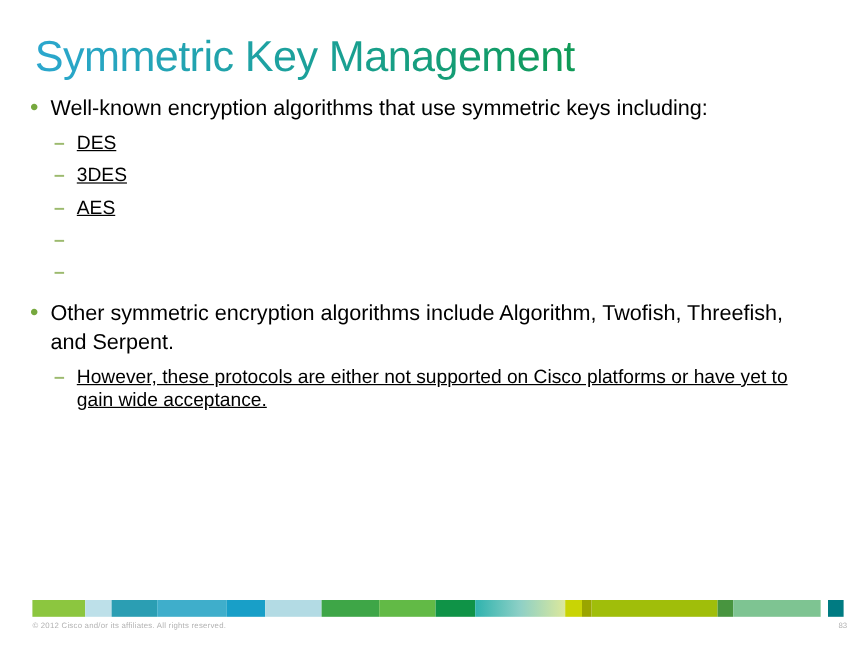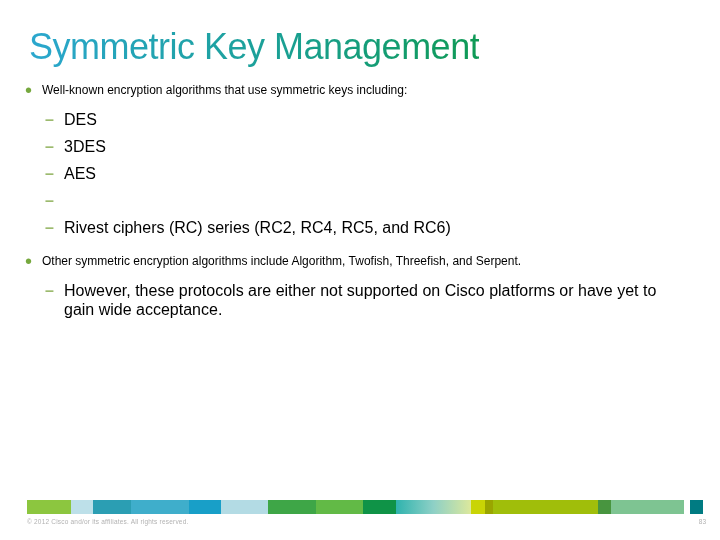--- a/index.html
+++ b/index.html
@@ -21,31 +21,31 @@
   }
 
   
   .content{position:absolute;left:25px;top:78px;width:660px;color:#000;}
   .bullet{display:flex;align-items:flex-start;}
   .bullet + .sublist{margin-top:8px;}
   .dot{
     flex:none;width:17px;font-size:20px;line-height:24px;color:var(--dot);
   }
   .btext{
-    margin:0;font-size:12px;line-height:24px;color:#000;max-width:612px;
+    margin:0;font-size:18px;line-height:24px;color:#000;max-width:612px;
   }
   .sublist{
     list-style:none;margin:8px 0 0 20px;padding:0;
   }
   .sublist li{
     display:flex;align-items:flex-start;
     font-size:16px;line-height:19px;margin-bottom:8px;color:#000;
   }
   .sublist .dash{flex:none;width:19px;color:var(--dash);font-weight:700;}
-  .sublist .sub-text{max-width:614px;}
+  .sublist .sub-text{max-width:614px;text-decoration:underline;}
   .bullet.second{margin-top:12px;}
 
   
   .bar{
     position:absolute;left:27px;top:500px;width:676px;height:14px;
     display:flex;flex-direction:row;
   }
   .bar .seg{height:100%;}
 
   
@@ -83,21 +83,20 @@
         </li>
         <li>
           <span class="dash">–</span>
           <span class="sub-text">AES</span>
         </li>
         <li>
           <span class="dash">–</span>
         </li>
         <li>
           <span class="dash">–</span>
-          <span class="sub-text">Rivest ciphers (RC) series (RC2, RC4, RC5, and RC6)</span>
         </li>
       </ul>
 
     <div class="bullet second">
       <span class="dot">•</span>
       <p class="btext">Other symmetric encryption algorithms include Algorithm, Twofish, Threefish, and Serpent.</p>
     </div>
 
     <ul class="sublist">
         <li>

